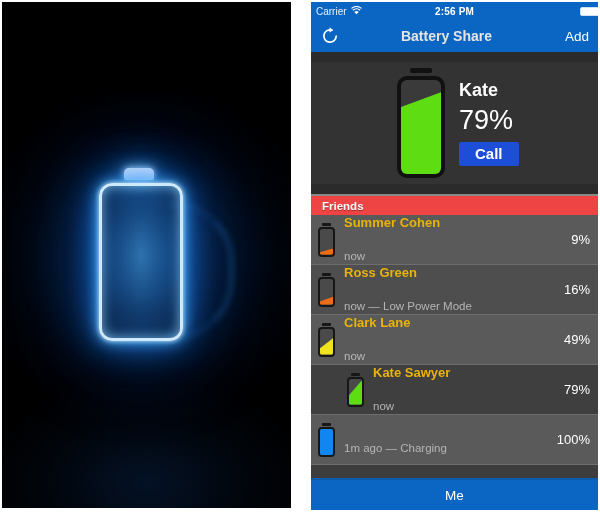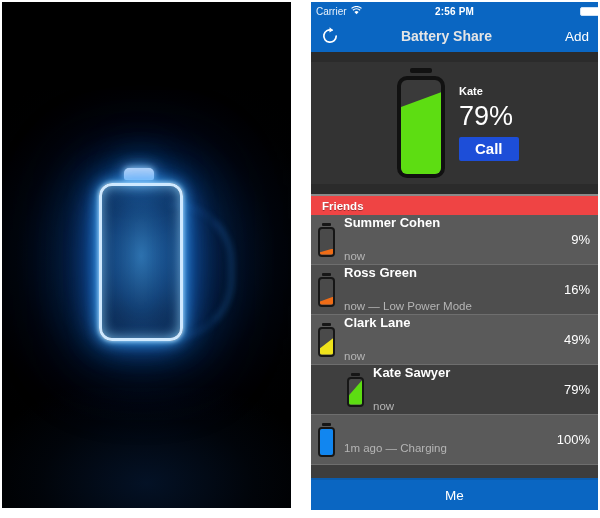--- a/index.html
+++ b/index.html
@@ -238,21 +238,21 @@
     width: 100%;
     background: #5ddd12;
   }
   .hero-info {
     position: relative;
     z-index: 2;
     margin-left: 14px;
     color: #ffffff;
   }
   .hero-name {
-    font-size: 11px;
+    font-size: 18px;
     font-weight: bold;
     color: #ffffff;
     margin-bottom: 5px;
   }
   .hero-pct {
     font-size: 27px;
     font-weight: normal;
     color: #ffffff;
     line-height: 1.05;
     margin-bottom: 7px;
@@ -324,21 +324,21 @@
   }
   .row-batt .fill {
     position: absolute;
     left: 0;
     bottom: 0;
     width: 100%;
   }
 
   .row-text { flex: 1 1 auto; min-width: 0; }
   .row-name {
-    color: #ffffff;
+    color: #eab308;
     font-size: 13px;
     font-weight: bold;
     line-height: 1.25;
     white-space: nowrap;
   }
   .row-sub {
     color: #b5b5b5;
     font-size: 11.5px;
     line-height: 1.35;
     margin-top: 18px;

